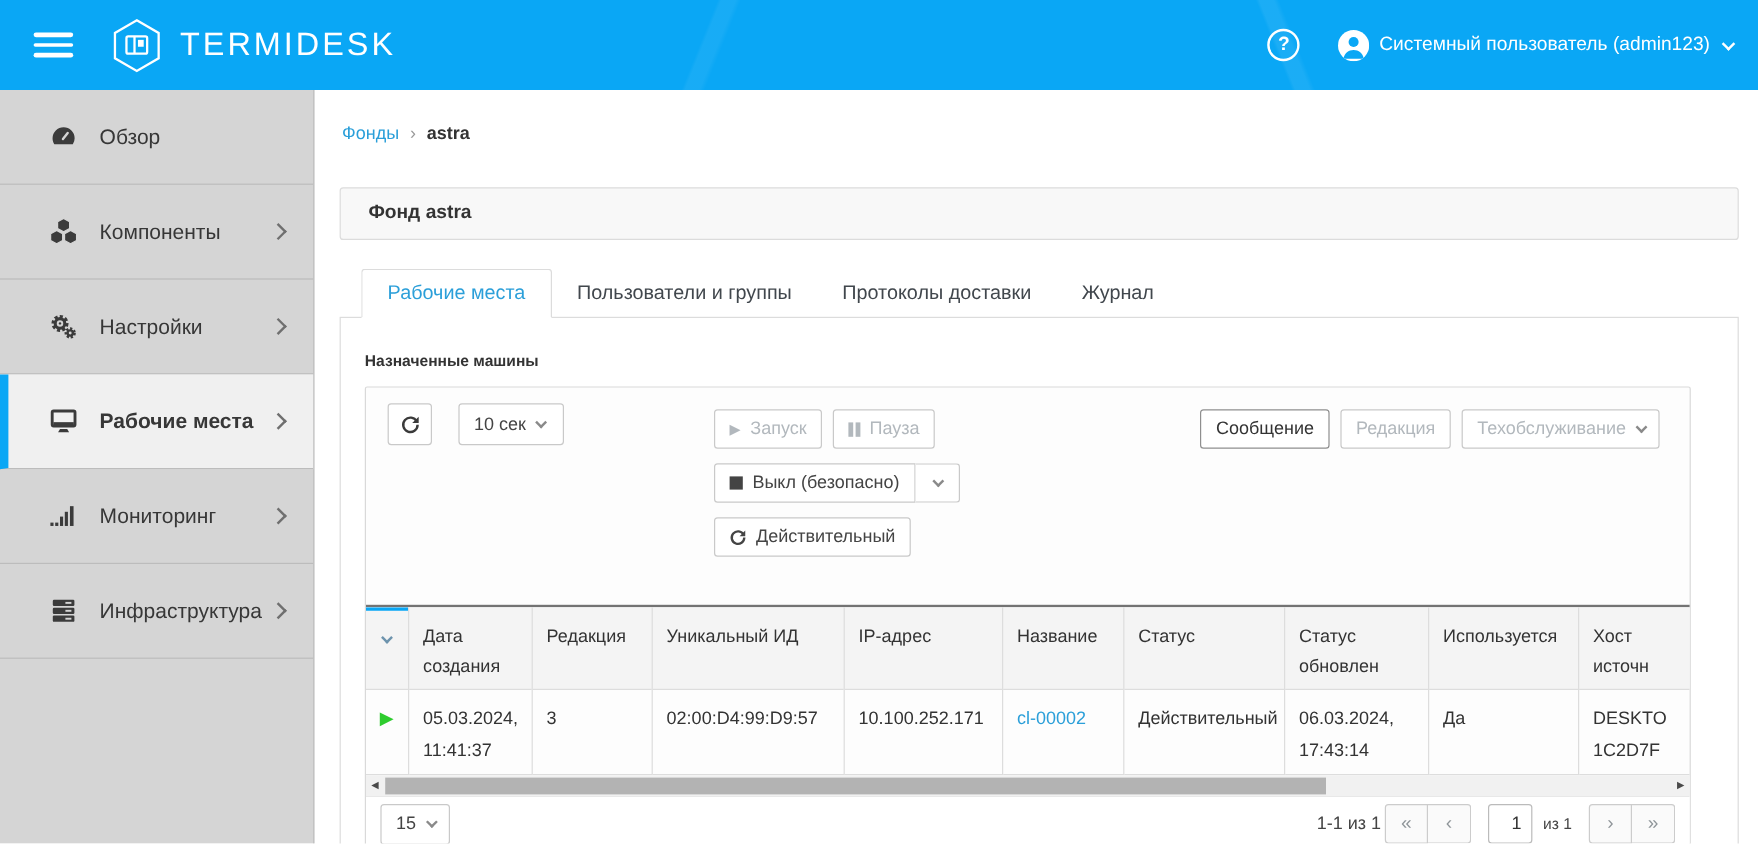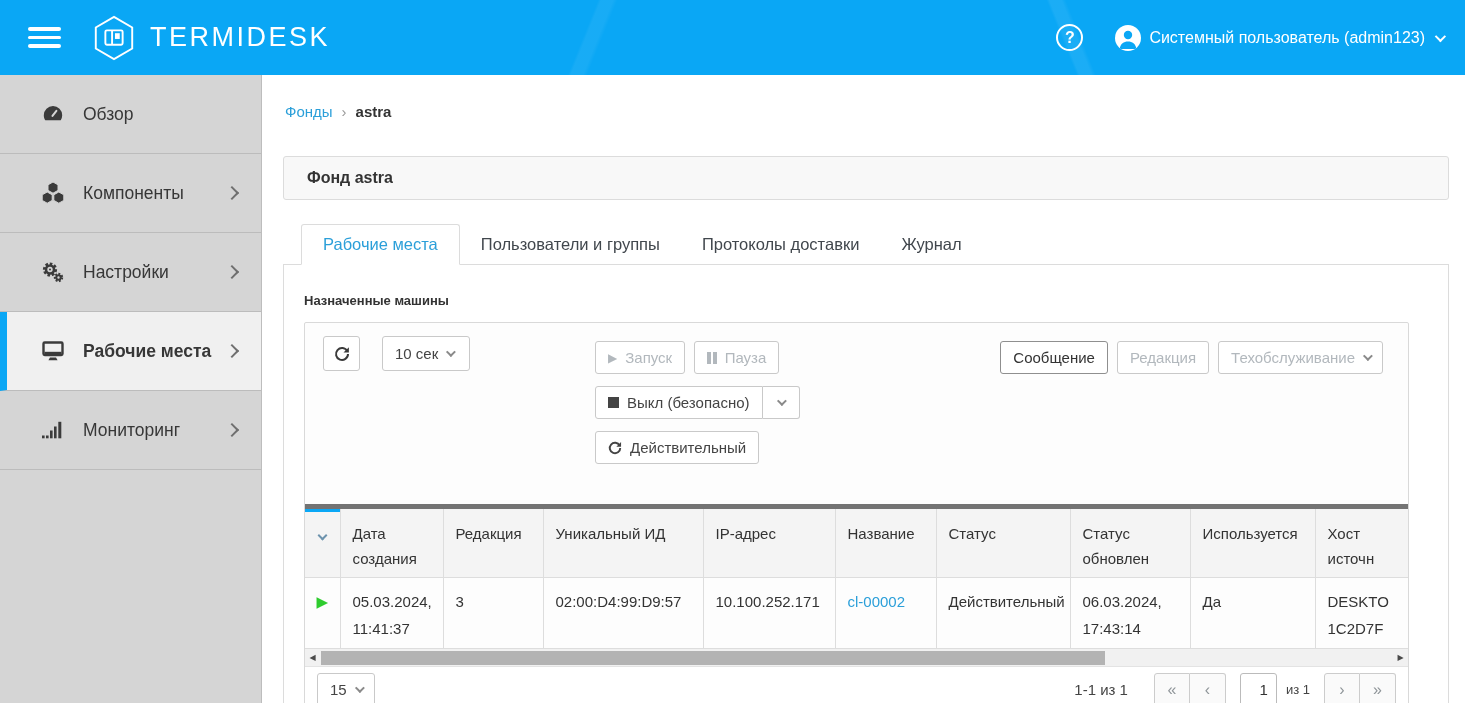--- a/index.html
+++ b/index.html
@@ -69,42 +69,42 @@
   .tb-center .row{display:flex;gap:9px;}
   .tb-right{position:absolute;right:25px;top:18px;display:flex;gap:9px;}
   .btn-group{display:flex;}
   .btn-group .btn:first-child{border-radius:3px 0 0 3px;}
   .btn-group .btn:last-child{border-radius:0 3px 3px 0;border-left:none;}
   .glyph{font-size:12px;line-height:1;}
   .pause-bars{display:inline-flex;gap:2.5px;}
   .pause-bars i{width:3.5px;height:12px;background:currentColor;display:block;}
   .stop-sq{width:11px;height:11px;background:currentColor;display:inline-block;}
   
-  .table-clip{overflow:hidden;border-top:5px solid #737373;width:100%;}
+  .table-clip{overflow:hidden;border-top:2px solid #737373;width:100%;}
   table{border-collapse:collapse;table-layout:fixed;width:1170px;font-size:15px;color:#333;}
   th{background:#f4f4f4;font-weight:400;text-align:left;padding:12px 10px 6px 12px;height:52px;
     border-left:1px solid #ddd;vertical-align:top;white-space:pre-line;line-height:25px;cursor:pointer;}
   th:first-child{border-left:none;box-shadow:inset 0 3px 0 var(--accent);text-align:center;padding:12px 4px;}
   td{padding:10px 10px 6px 12px;border-left:1px solid #ddd;border-bottom:1px solid #ddd;border-top:1px solid #ddd;
     vertical-align:top;white-space:pre-line;line-height:27px;height:58px;}
   td:first-child{border-left:none;text-align:center;padding:10px 4px;}
   .chev-th{width:7px;height:7px;border-right:2px solid #6d93ad;border-bottom:2px solid #6d93ad;
     transform:rotate(45deg);display:inline-block;}
   .play{color:var(--green);font-size:15px;line-height:1.2;}
   .cell-link{color:var(--link);cursor:pointer;}
   
   .hscroll{height:17px;background:#f1f1f1;position:relative;display:flex;align-items:center;justify-content:space-between;}
   .hscroll .arr{width:15px;text-align:center;font-size:8px;color:#4a4a4a;cursor:pointer;line-height:17px;}
   .hscroll .thumb{position:absolute;left:16px;width:784px;top:1.5px;bottom:1.5px;background:#b3b3b3;cursor:grab;}
   
   .panel-footer{border-top:1px solid #e3e3e3;height:46px;display:flex;align-items:center;padding:0 12px;background:#fff;}
   .pgsize{height:34px;min-width:52px;}
   .perpage{margin-left:13px;color:#444;font-size:15px;margin-top:48px;}
   .spacer{flex:1;}
-  .range{color:#444;font-size:15px;margin-right:26px;}
+  .range{color:#444;font-size:15px;margin-right:3px;}
   .pg-group{display:flex;}
   .pg-btn{width:36px;height:33px;border:1px solid #ccc;background:#fafafa;color:#8f9599;
     display:flex;align-items:center;justify-content:center;font-size:16px;cursor:pointer;}
   .pg-group .pg-btn:first-child{border-radius:3px 0 0 3px;}
   .pg-group .pg-btn:last-child{border-radius:0 3px 3px 0;border-left:none;}
   .pg-input{width:37px;height:33px;border:1px solid #bbb;border-radius:3px;text-align:right;padding-right:8px;
     font-size:15px;color:#333;margin-left:14px;font-family:inherit;}
   .of-label{margin:0 14px 0 9px;color:#444;font-size:13px;}
 </style>
 </head>
@@ -199,20 +199,34 @@
     <span class="sicon">
       <svg width="26" height="24" viewBox="0 0 24 24" fill="currentColor">
         <rect x="1" y="17.5" width="2.6" height="2.8"></rect>
         <rect x="5" y="17.5" width="2.6" height="2.8"></rect>
         <rect x="9" y="12.5" width="2.6" height="7.8"></rect>
         <rect x="13" y="8.5" width="2.6" height="11.8"></rect>
         <rect x="17.3" y="3.8" width="3" height="16.5"></rect>
       </svg>
     </span>
     <span class="slabel">Мониторинг</span>
+    <span class="chev"></span>
+  </div>
+  <div class="side-item">
+    <span class="sicon">
+      <svg width="26" height="24" viewBox="0 0 24 24" fill="currentColor">
+        <rect x="3" y="2.8" width="18" height="5.2" rx="1"></rect>
+        <rect x="3" y="9.4" width="18" height="5.2" rx="1"></rect>
+        <rect x="3" y="16" width="18" height="5.2" rx="1"></rect>
+        <rect x="13.5" y="4.6" width="5" height="1.6" fill="#d5d5d5"></rect>
+        <rect x="13.5" y="11.2" width="5" height="1.6" fill="#d5d5d5"></rect>
+        <rect x="13.5" y="17.8" width="5" height="1.6" fill="#d5d5d5"></rect>
+      </svg>
+    </span>
+    <span class="slabel">Инфраструктура</span>
     <span class="chev"></span>
   </div>
 </div>
 
 <div class="main">
   <div class="breadcrumb">
     <span class="bc-link">Фонды</span>
     <span class="bc-sep">›</span>
     <span class="bc-current">astra</span>
   </div>

